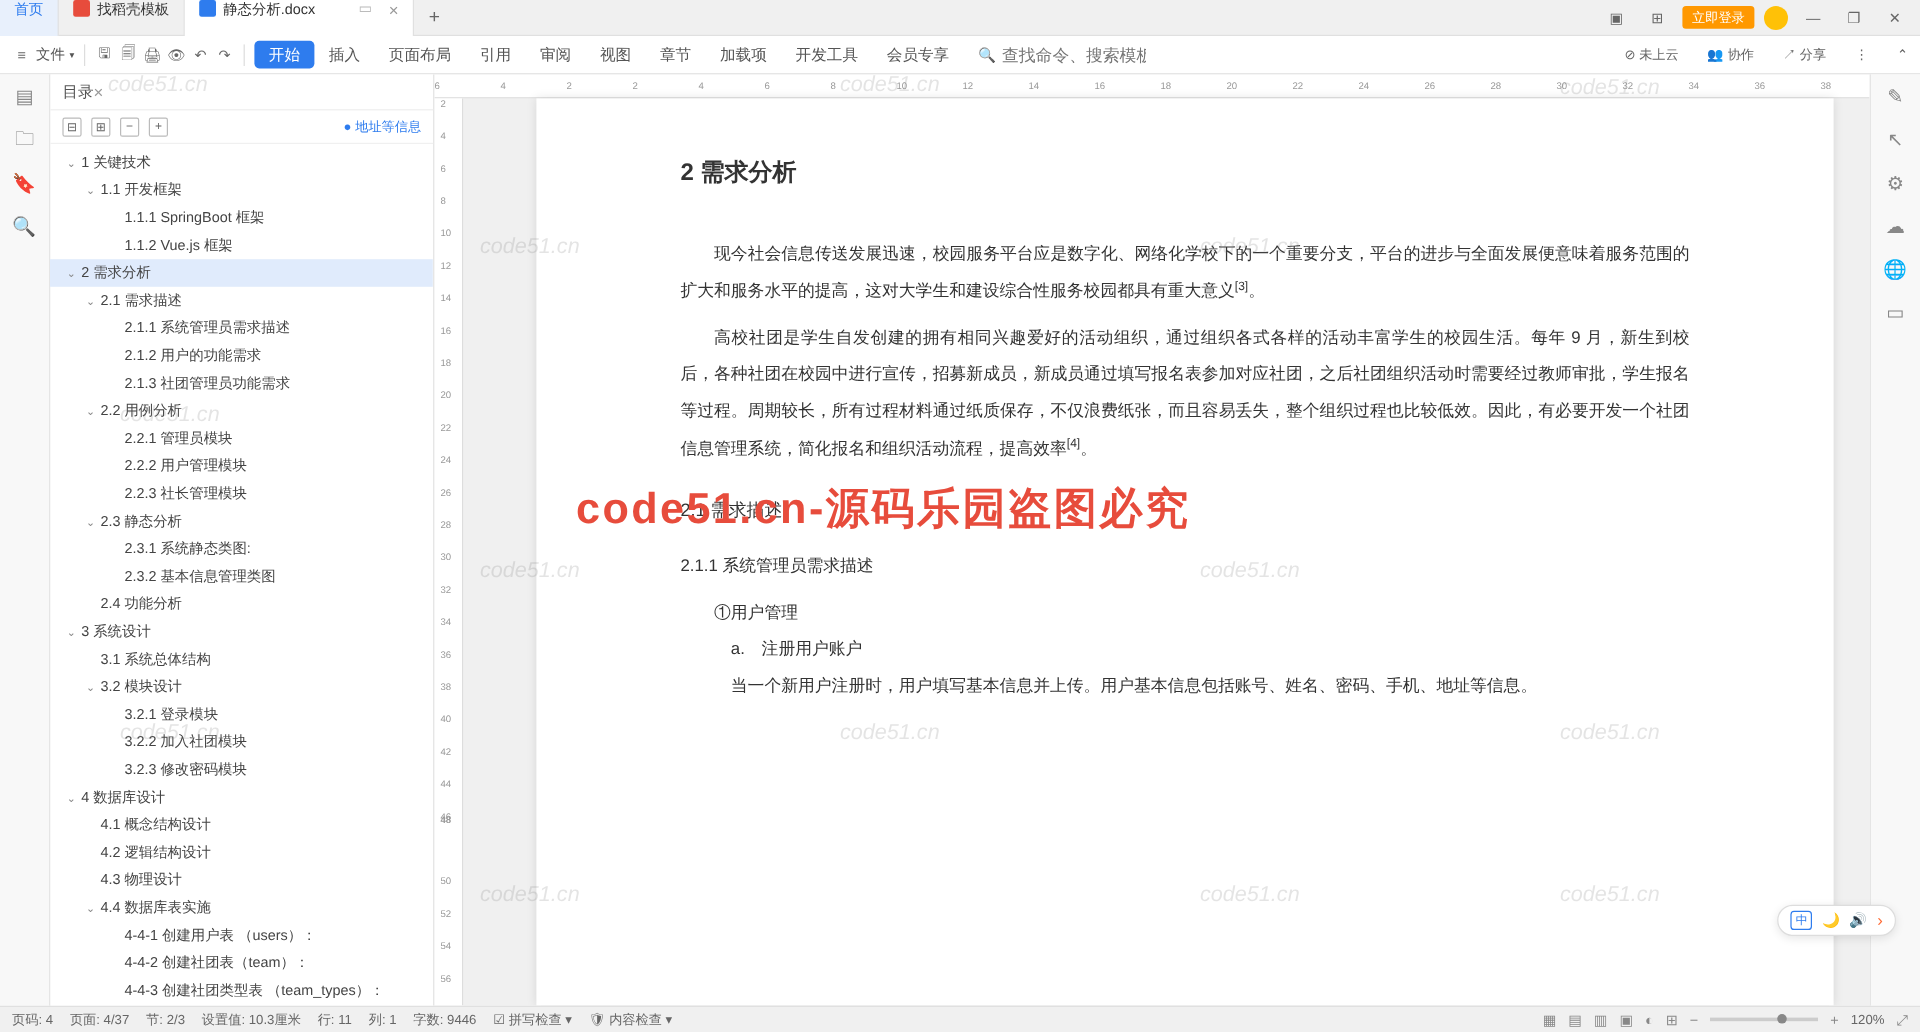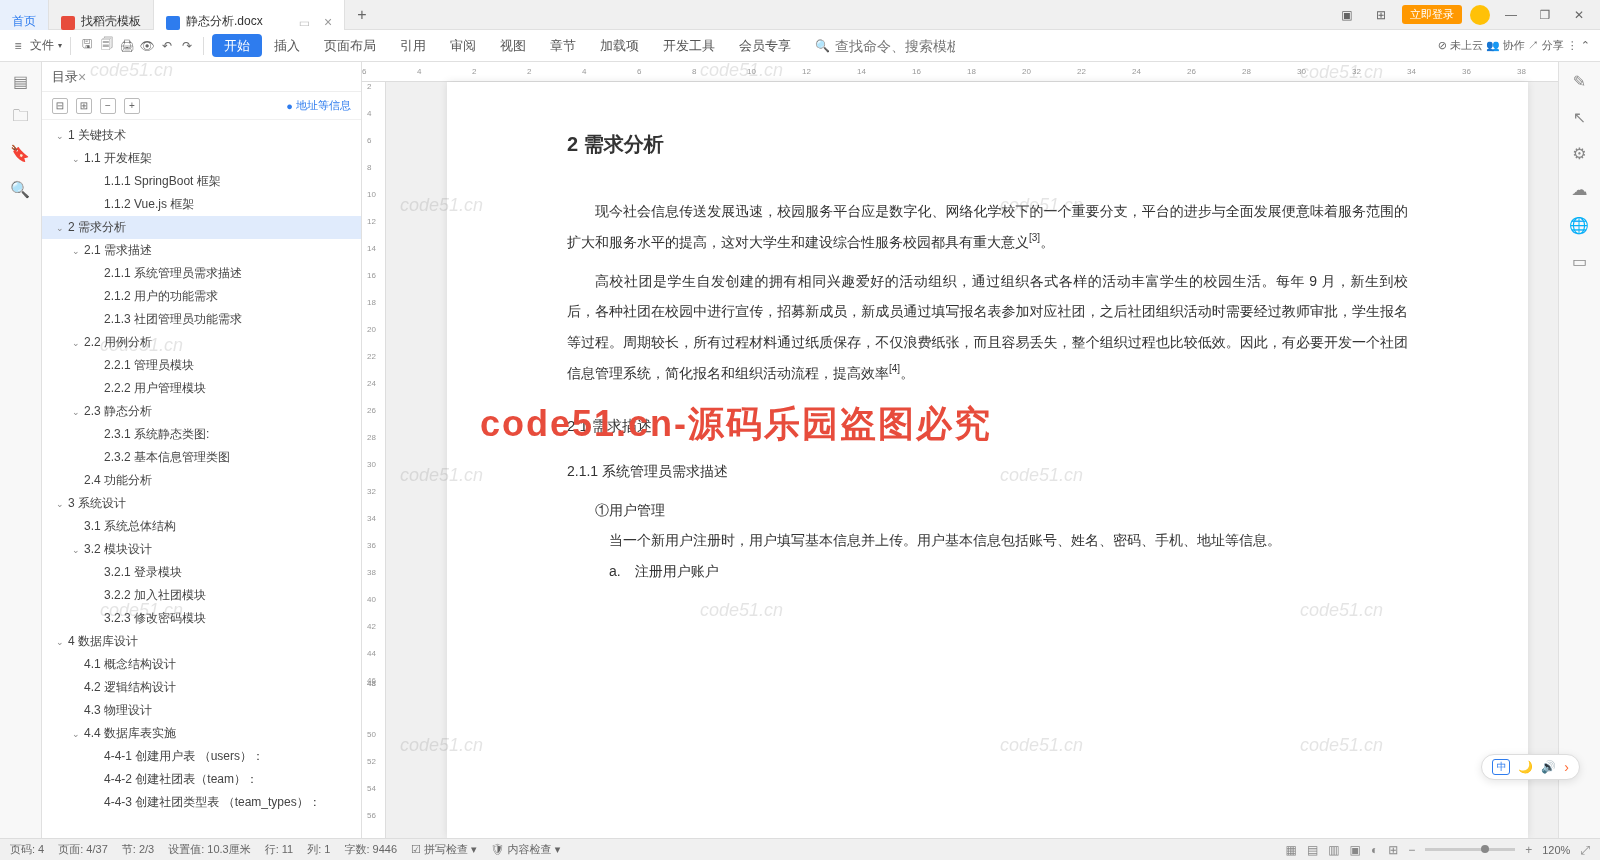--- a/index.html
+++ b/index.html
@@ -1,37 +1,37 @@
 <!DOCTYPE html>
 <html><head>
 <meta charset="utf-8">
 <style>
 *{margin:0;padding:0;box-sizing:border-box;font-family:"Microsoft YaHei",sans-serif}
 body{background:#f5f5f5;width:1600px;height:860px;overflow:hidden;position:relative}
 .titlebar{height:30px;background:#f0f0f0;display:flex;align-items:center;border-bottom:1px solid #e0e0e0}
-.tab{height:30px;padding:0 12px;display:flex;align-items:flex-end;gap:6px;font-size:12px;color:#333;border-right:1px solid #e0e0e0;position:relative}
+.tab{height:30px;padding:0 12px;display:flex;align-items:flex-start;gap:6px;font-size:12px;color:#333;border-right:1px solid #e0e0e0;position:relative}
 .tab.home{background:#e8f0fc;color:#2e7cee}
 .tab.active{background:#fff}
 .tab-icon{width:14px;height:14px;display:inline-block}
 .tab-icon.red{background:#e74c3c;border-radius:2px}
 .tab-icon.blue{background:#2e7cee;border-radius:2px}
 .tab-close{font-size:14px;color:#999;margin-left:8px}
 .tab-add{padding:0 12px;color:#666;font-size:16px}
 .winctrl{margin-left:auto;display:flex;align-items:center;gap:8px;padding-right:8px}
 .winbtn{width:26px;height:20px;display:flex;align-items:center;justify-content:center;color:#666;font-size:12px}
 .login-btn{background:#ff9800;color:#fff;padding:2px 8px;border-radius:3px;font-size:11px}
 .avatar{width:20px;height:20px;border-radius:50%;background:#ffc107}
 
 .menubar{height:32px;background:#fff;display:flex;align-items:center;padding:0 10px;gap:4px;border-bottom:1px solid #e0e0e0;font-size:12px;color:#555}
 .mb-file{display:flex;align-items:center;gap:4px}
 .mb-sep{width:1px;height:18px;background:#ddd;margin:0 4px}
 .mb-ico{width:16px;height:16px;display:inline-flex;align-items:center;justify-content:center;color:#666}
 .mb-tab{padding:4px 12px;font-size:13px}
 .mb-tab.active{background:#2e7cee;color:#fff;border-radius:4px}
-.mb-right{margin-left:auto;display:flex;align-items:center;gap:3px;color:#666;font-size:11px}
+.mb-right{margin-left:auto;display:flex;align-items:center;gap:24px;color:#666;font-size:11px}
 .search-box{border:none;outline:none;font-size:14px;color:#999;width:120px}
 
 .main{display:flex;height:calc(100% - 84px)}
 .sidestrip{width:42px;background:#f8f8f8;border-right:1px solid #e0e0e0;display:flex;flex-direction:column;align-items:center;padding-top:10px;gap:18px}
 .ss-ico{width:18px;height:18px;color:#888;font-size:16px;display:flex;align-items:center;justify-content:center}
 
 .outline{width:320px;background:#fff;border-right:1px solid #e0e0e0;display:flex;flex-direction:column}
 .ol-head{height:30px;display:flex;align-items:center;padding:0 10px;border-bottom:1px solid #eee}
 .ol-title{font-size:13px;color:#555}
 .ol-close{color:#999;font-size:14px}
@@ -189,20 +189,24 @@
           <span class="ol-chev">⌄</span>
           <span>2.2 用例分析</span>
         </div>
         <div class="ol-item l3">
           <span class="ol-chev"></span>
           <span>2.2.1 管理员模块</span>
         </div>
         <div class="ol-item l3">
           <span class="ol-chev"></span>
           <span>2.2.2 用户管理模块</span>
+        </div>
+        <div class="ol-item l3">
+          <span class="ol-chev"></span>
+          <span>2.2.3 社长管理模块</span>
         </div>
         <div class="ol-item l2">
           <span class="ol-chev">⌄</span>
           <span>2.3 静态分析</span>
         </div>
         <div class="ol-item l3">
           <span class="ol-chev"></span>
           <span>2.3.1 系统静态类图:</span>
         </div>
         <div class="ol-item l3">
@@ -327,22 +331,22 @@
         <span style="top: 702px;">54</span>
         <span style="top: 729px;">56</span>
       </div>
     <div class="page">
       <div class="h2">2  需求分析</div>
       <p class="para"><span>现今社会信息传送发展迅速，校园服务平台应是数字化、网络化学校下的一个重要分支，平台的进步与全面发展便意味着服务范围的扩大和服务水平的提高，这对大学生和建设综合性服务校园都具有重大意义</span><sup>[3]</sup><span>。</span></p>
       <p class="para"><span>高校社团是学生自发创建的拥有相同兴趣爱好的活动组织，通过组织各式各样的活动丰富学生的校园生活。每年 9 月，新生到校后，各种社团在校园中进行宣传，招募新成员，新成员通过填写报名表参加对应社团，之后社团组织活动时需要经过教师审批，学生报名等过程。周期较长，所有过程材料通过纸质保存，不仅浪费纸张，而且容易丢失，整个组织过程也比较低效。因此，有必要开发一个社团信息管理系统，简化报名和组织活动流程，提高效率</span><sup>[4]</sup><span>。</span></p>
       <div class="h3">2.1 需求描述</div>
       <div class="h4">2.1.1 系统管理员需求描述</div>
       <p class="ind">①用户管理</p>
+      <p class="ind2">a.　注册用户账户</p>
       <p class="ind2">当一个新用户注册时，用户填写基本信息并上传。用户基本信息包括账号、姓名、密码、手机、地址等信息。</p>
-      <p class="ind2">a.　注册用户账户</p>
     </div>
   </div>
 
   <div class="rightstrip">
     <span class="ss-ico">✎</span>
     <span class="ss-ico">↖</span>
     <span class="ss-ico">⚙</span>
     <span class="ss-ico">☁</span>
     <span class="ss-ico">🌐</span>
     <span class="ss-ico">▭</span>

